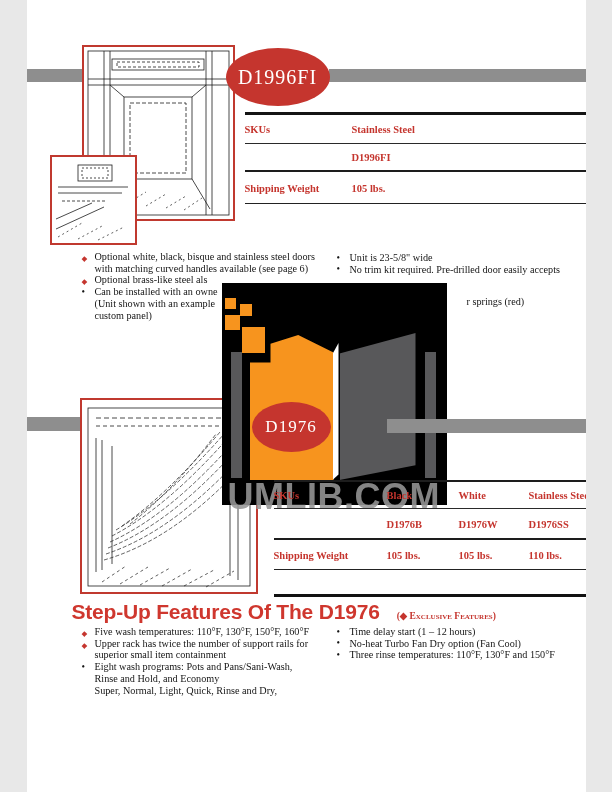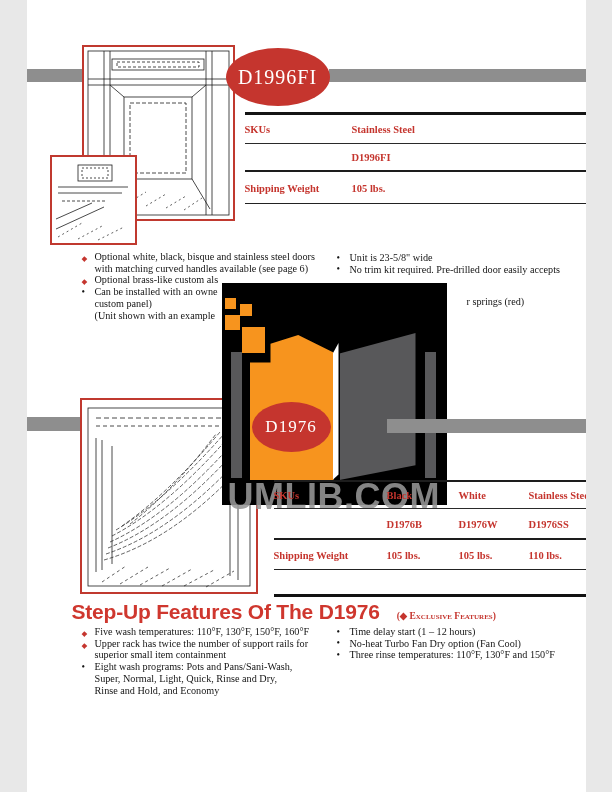--- a/index.html
+++ b/index.html
@@ -190,31 +190,31 @@
   <div class="fcol fcol1L">
     <div class="fline">
       <span class="b diamond">◆</span>
       <span>Optional white, black, bisque and stainless steel doors</span>
     </div>
     <div class="fline">
       <span>with matching curved handles available (see page 6)</span>
     </div>
     <div class="fline">
       <span class="b diamond">◆</span>
-      <span>Optional brass-like custom als</span>
+      <span>Optional brass-like steel als</span>
     </div>
     <div class="fline">
       <span class="b dot">•</span>
       <span>Can be installed with an owne</span>
     </div>
     <div class="fline">
+      <span>(Unit shown with an example</span>
+    </div>
+    <div class="fline">
       <span>custom panel)</span>
-    </div>
-    <div class="fline">
-      <span>(Unit shown with an example</span>
     </div>
   </div>
 
   <div class="fcol fcol1R">
     <div class="fline">
       <span class="b dot">•</span>
       <span>Unit is 23-5/8" wide</span>
     </div>
     <div class="fline">
       <span class="b dot">•</span>
@@ -314,24 +314,24 @@
       <span>Upper rack has twice the number of support rails for</span>
     </div>
     <div class="fline">
       <span>superior small item containment</span>
     </div>
     <div class="fline">
       <span class="b dot">•</span>
       <span>Eight wash programs: Pots and Pans/Sani-Wash,</span>
     </div>
     <div class="fline">
+      <span>Rinse and Hold, and Economy</span>
+    </div>
+    <div class="fline">
       <span>Super, Normal, Light, Quick, Rinse and Dry,</span>
-    </div>
-    <div class="fline">
-      <span>Rinse and Hold, and Economy</span>
     </div>
   </div>
 
   <div class="fcol fcol2R">
     <div class="fline">
       <span class="b dot">•</span>
       <span>Time delay start (1 – 12 hours)</span>
     </div>
     <div class="fline">
       <span class="b dot">•</span>

